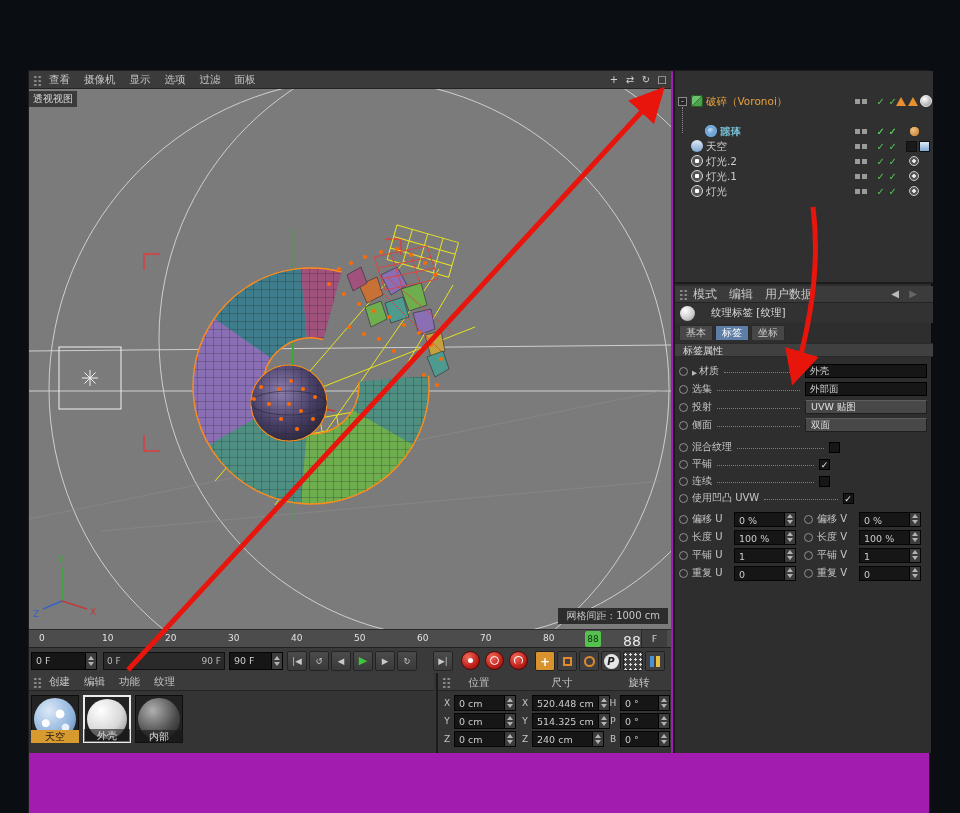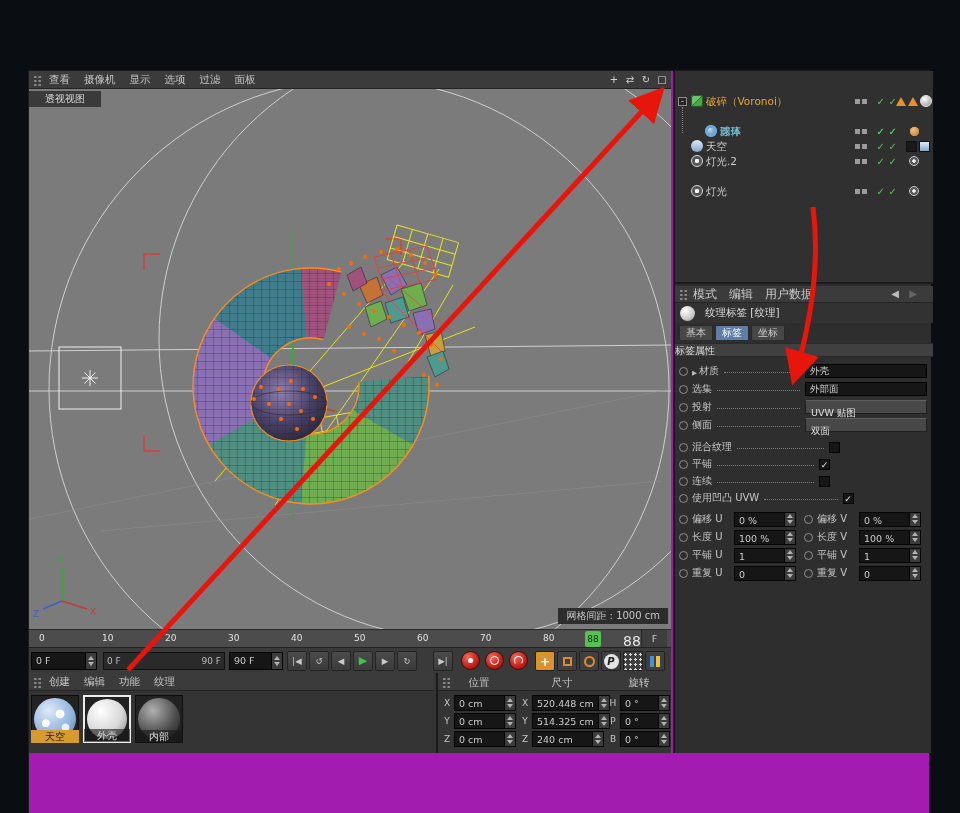--- a/index.html
+++ b/index.html
@@ -8,21 +8,21 @@
   
   #win{position:absolute;left:28px;top:70px;width:902px;height:765px;background:#a21caf;border:1px solid #1c1c1c}
   #left{position:absolute;left:0;top:0;width:642px;height:682px}
   #right{position:absolute;left:644px;top:0;width:258px;height:682px;background:#2e2e2e;border-left:2px solid #191919}
   
   .menubar{position:absolute;left:0;right:0;height:18px;background:#3b3b3b;border-bottom:1px solid #242424;display:flex;align-items:center;gap:14px;padding-left:20px}
   .menubar .mi{font-size:10.5px;color:#c4c4c4;white-space:nowrap}
   .grip{position:absolute;left:4px;top:4px;width:10px;height:11px;background-image:radial-gradient(#8f8f8f 1px,transparent 1.3px);background-size:4.5px 4px}
   
   #viewport{position:absolute;left:0;top:18px;width:642px;height:540px;background:#7b7b7b;overflow:hidden}
-  #viewlabel{position:absolute;left:0;top:2px;background:#3a3a3a;color:#d8d8d8;padding:1px 16px;font-size:10px}
+  #viewlabel{position:absolute;left:0;top:2px;background:#3a3a3a;color:#d8d8d8;padding:1px 4px;font-size:10px}
   #gridlabel{position:absolute;right:3px;bottom:5px;background:#2d2d2d;color:#c6c6c6;padding:1px 8px;font-size:10px}
   .vri{position:absolute;top:2px;width:14px;height:14px;color:#d2d2d2;font-size:10px;text-align:center;line-height:14px}
   
   #ruler{position:absolute;left:0;top:558px;width:642px;height:18px;background:#4c4c4c;border-top:1px solid #2a2a2a}
   #ruler .tick{position:absolute;top:3px;font-size:9px;color:#e2e2e2}
   #playhead{position:absolute;left:556px;top:1px;width:16px;height:16px;background:#55c24f;border-radius:2px;color:#10330f;font-size:9px;text-align:center;line-height:16px}
   #phlabel{position:absolute;left:594px;top:3px;font-size:14px;color:#e8e8e8}
   #fbox{position:absolute;left:612px;top:0;width:26px;height:18px;background:#3e3e3e;border-left:1px solid #262626;text-align:center;line-height:18px;font-size:9.5px;color:#ccc}
   #transport{position:absolute;left:0;top:576px;width:642px;height:26px;background:#3a3a3a;border-top:1px solid #222}
   .numbox{display:flex;align-items:stretch;background:#161616;border:1px solid #050505;height:18px}
@@ -87,34 +87,34 @@
   .chk.c1{right:48px}.chk.c2{right:36px}
   .warn{position:absolute;top:3px;width:0;height:0;border-left:5px solid transparent;border-right:5px solid transparent;border-bottom:9px solid #e8902e}
   .tagball{position:absolute;top:1px;right:1px;width:12px;height:12px;border-radius:50%;background:radial-gradient(circle at 35% 30%,#fff,#bcbcbc 60%,#8a8a8a);border:1px solid #e9e9e9}
   .minithumb{position:absolute;top:2px;width:11px;height:11px;border:1px solid #101010}
   .tagdot{position:absolute;top:3px;right:14px;width:9px;height:9px;border-radius:50%;background:radial-gradient(circle at 35% 30%,#f0c080,#c07828)}
   .taglight{position:absolute;top:2px;right:14px;width:10px;height:10px;border-radius:50%;border:1px solid #ccc;background:radial-gradient(circle,#eee 1.5px,#555 2px)}
   
   #ammenu{position:absolute;left:0;top:215px;width:258px;height:17px;background:#3b3b3b;border-bottom:1px solid #242424;display:flex;align-items:center;gap:12px;padding-left:18px}
   #ammenu .mi{font-size:12px}
   .navarr{position:absolute;top:2px;font-size:10px}
-  #amtitle{position:absolute;left:0;top:232px;width:258px;height:20px;background:#323232;display:flex;align-items:center;padding-left:5px;gap:10px}
+  #amtitle{position:absolute;left:0;top:232px;width:258px;height:20px;background:#323232;display:flex;align-items:center;padding-left:5px;gap:16px}
   #amtitle .ball{width:15px;height:15px;border-radius:50%;background:radial-gradient(circle at 35% 30%,#fff,#c9c9c9 60%,#8a8a8a);flex:none}
   #amtitle .t{font-size:10.5px;color:#dcdcdc}
   .tab{position:absolute;top:254px;height:15px;width:34px;background:#474747;border:1px solid #2a2a2a;border-bottom:none;color:#ccc;font-size:10px;line-height:14px;text-align:center;border-radius:2px 2px 0 0}
   .tab.active{background:#5d7ea6;color:#fff}
-  #amsection{position:absolute;left:0;top:272px;width:258px;height:14px;background:#404040;border-top:1px solid #2a2a2a;border-bottom:1px solid #2a2a2a;color:#ddd;font-size:10px;line-height:13px;}
+  #amsection{position:absolute;left:0;top:272px;width:258px;height:14px;background:#404040;border-top:1px solid #2a2a2a;border-bottom:1px solid #2a2a2a;color:#ddd;font-size:10px;line-height:13px;padding-left:8px}
   .amrow{position:absolute;left:0;width:258px;height:16px;display:flex;align-items:center;padding:0 6px 0 4px;font-size:10px;color:#c6c6c6}
   .ring{width:9px;height:9px;border:1.5px solid #8f8f8f;border-radius:50%;margin-right:4px;flex:none}
   .iexp{flex:none;margin-right:2px}
   .iexp::before{content:"▶";font-size:6.5px;color:#bbb}
   .flabel{flex:none;white-space:nowrap}
   .leader{flex:1;border-bottom:1px dotted #7e7e7e;margin:0 5px 4px 5px;height:8px}
   .fieldbox{width:122px;height:14px;background:#161616;border:1px solid #000;color:#d2d2d2;font-size:9.5px;line-height:12px;padding:0 4px;flex:none;white-space:nowrap}
-  .dropbox{width:122px;height:14px;background:#484848;border:1px solid #1f1f1f;border-top-color:#5e5e5e;color:#e0e0e0;font-size:9.5px;line-height:12px;padding:6px 5px;flex:none;white-space:nowrap}
+  .dropbox{width:122px;height:14px;background:#484848;border:1px solid #1f1f1f;border-top-color:#5e5e5e;color:#e0e0e0;font-size:9.5px;line-height:12px;padding:0 5px;flex:none;white-space:nowrap}
   .cbx{width:11px;height:11px;background:#161616;border:1px solid #000;color:#ececec;font-size:9px;line-height:10px;text-align:center;flex:none}
   .ulabel{flex:none;width:42px;white-space:nowrap}
   .uvbox{width:62px;height:15px;flex:none}
   
   #arrows{position:absolute;left:0;top:0;z-index:50;pointer-events:none}
 </style>
 </head>
 <body>
 
 <div id="stage">
@@ -527,20 +527,31 @@
        <span class="lbl">灯光.2</span>
        <span class="vis">
               <i></i>
               <i></i>
             </span>
        <span class="chk c1"></span>
        <span class="chk c2"></span>
        <span class="taglight"></span>
      </div>
 
+     <div class="omrow" style="top:98px">
+       <span class="oi light"></span>
+       <span class="lbl">灯光.1</span>
+       <span class="vis">
+              <i></i>
+              <i></i>
+            </span>
+       <span class="chk c1"></span>
+       <span class="chk c2"></span>
+       <span class="taglight"></span>
+     </div>
 
      <div class="omrow" style="top:113px">
        <span class="oi light"></span>
        <span class="lbl">灯光</span>
        <span class="vis">
               <i></i>
               <i></i>
             </span>
        <span class="chk c1"></span>
        <span class="chk c2"></span>

